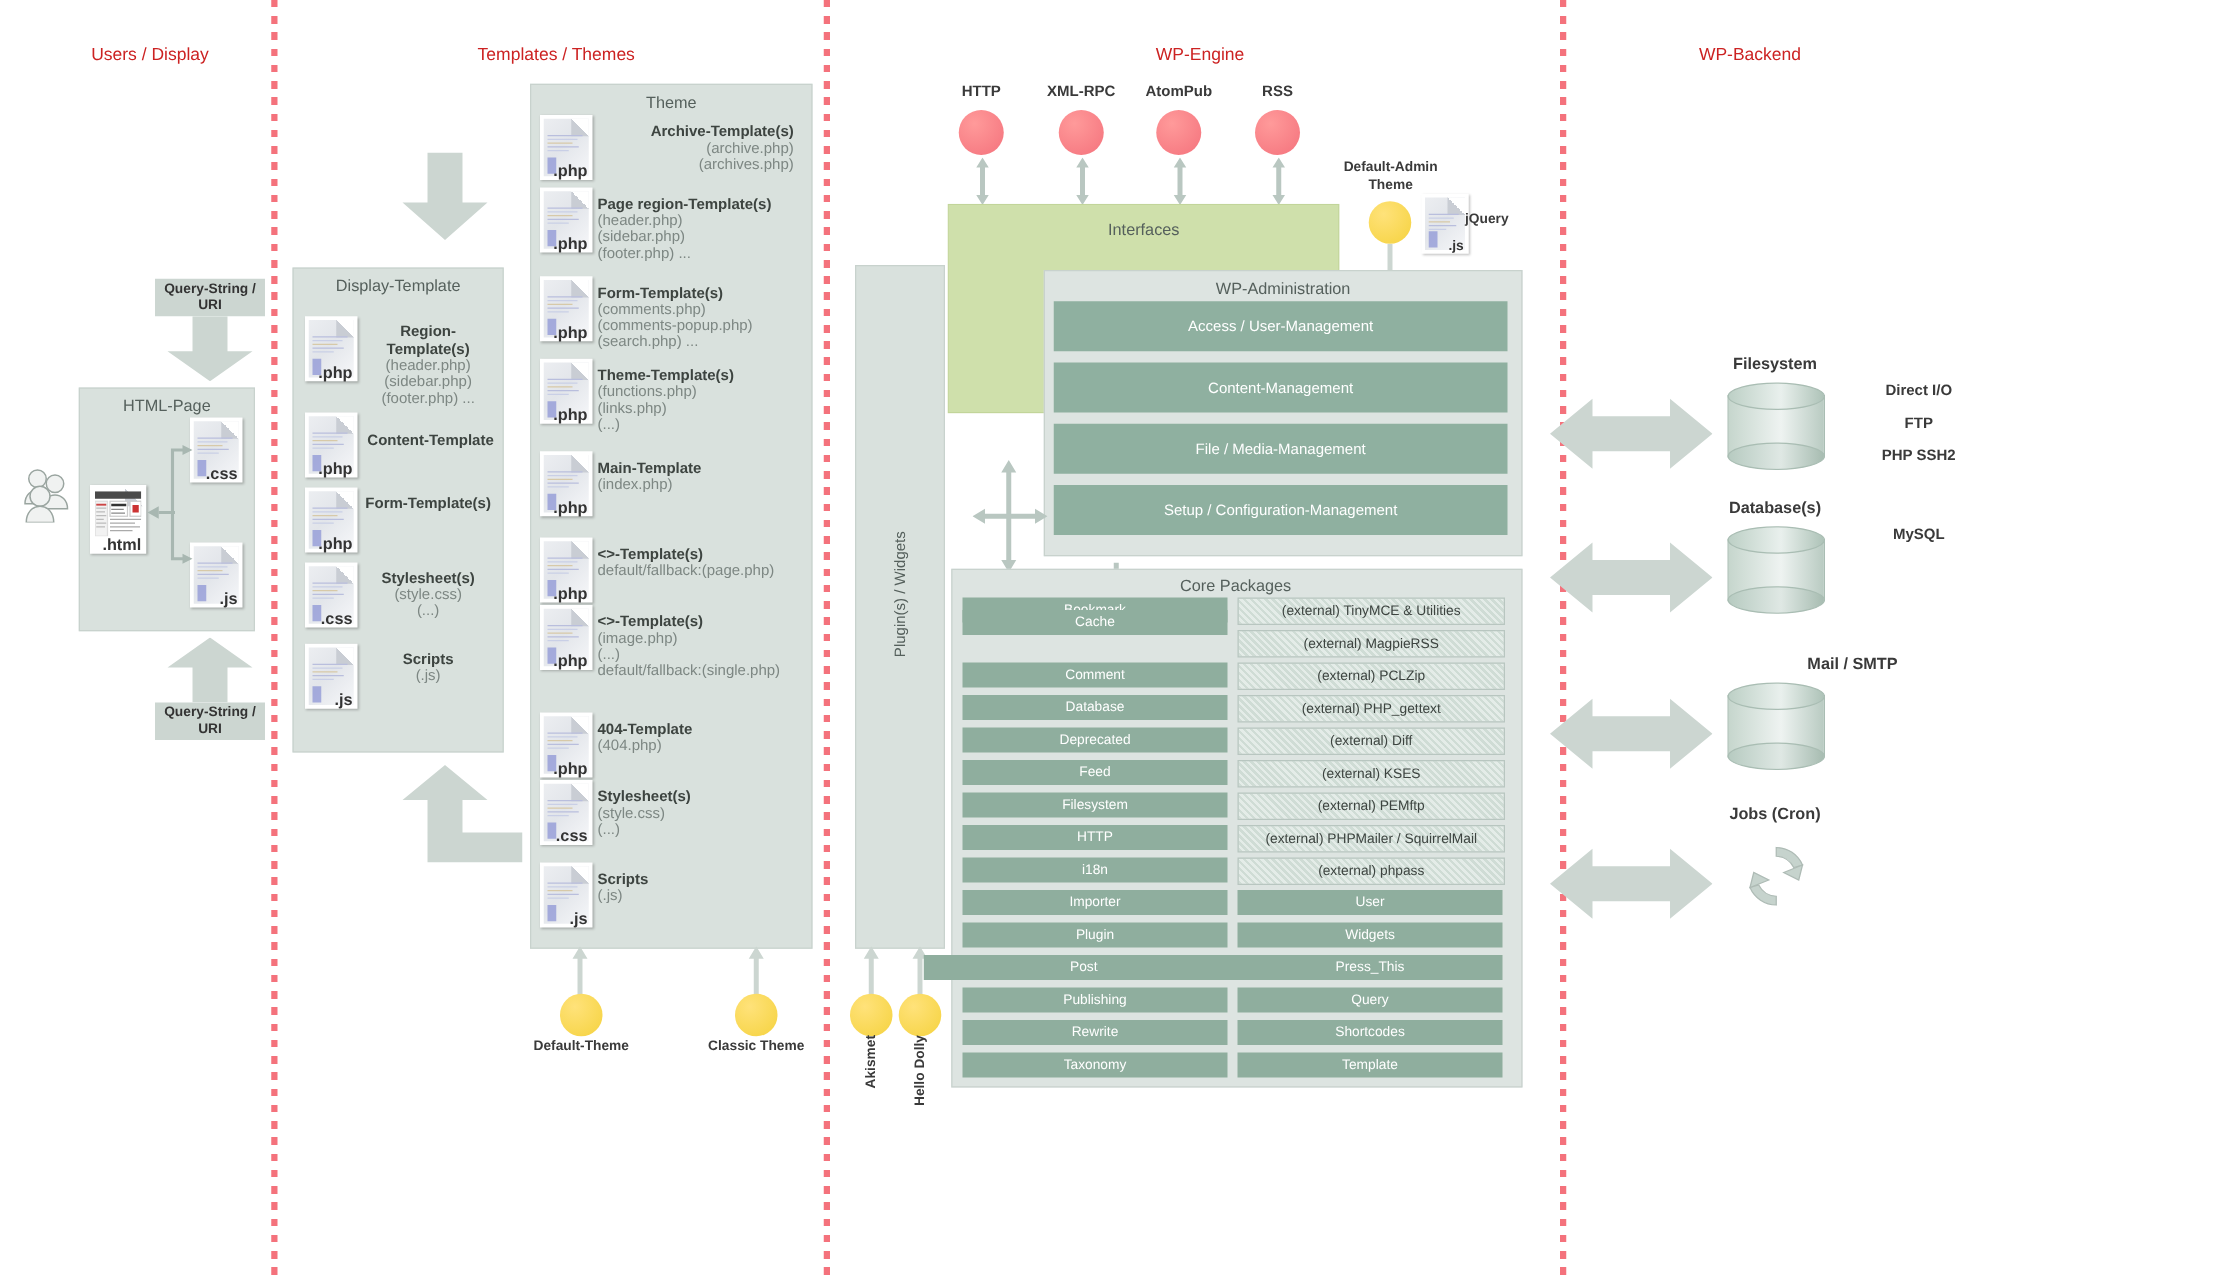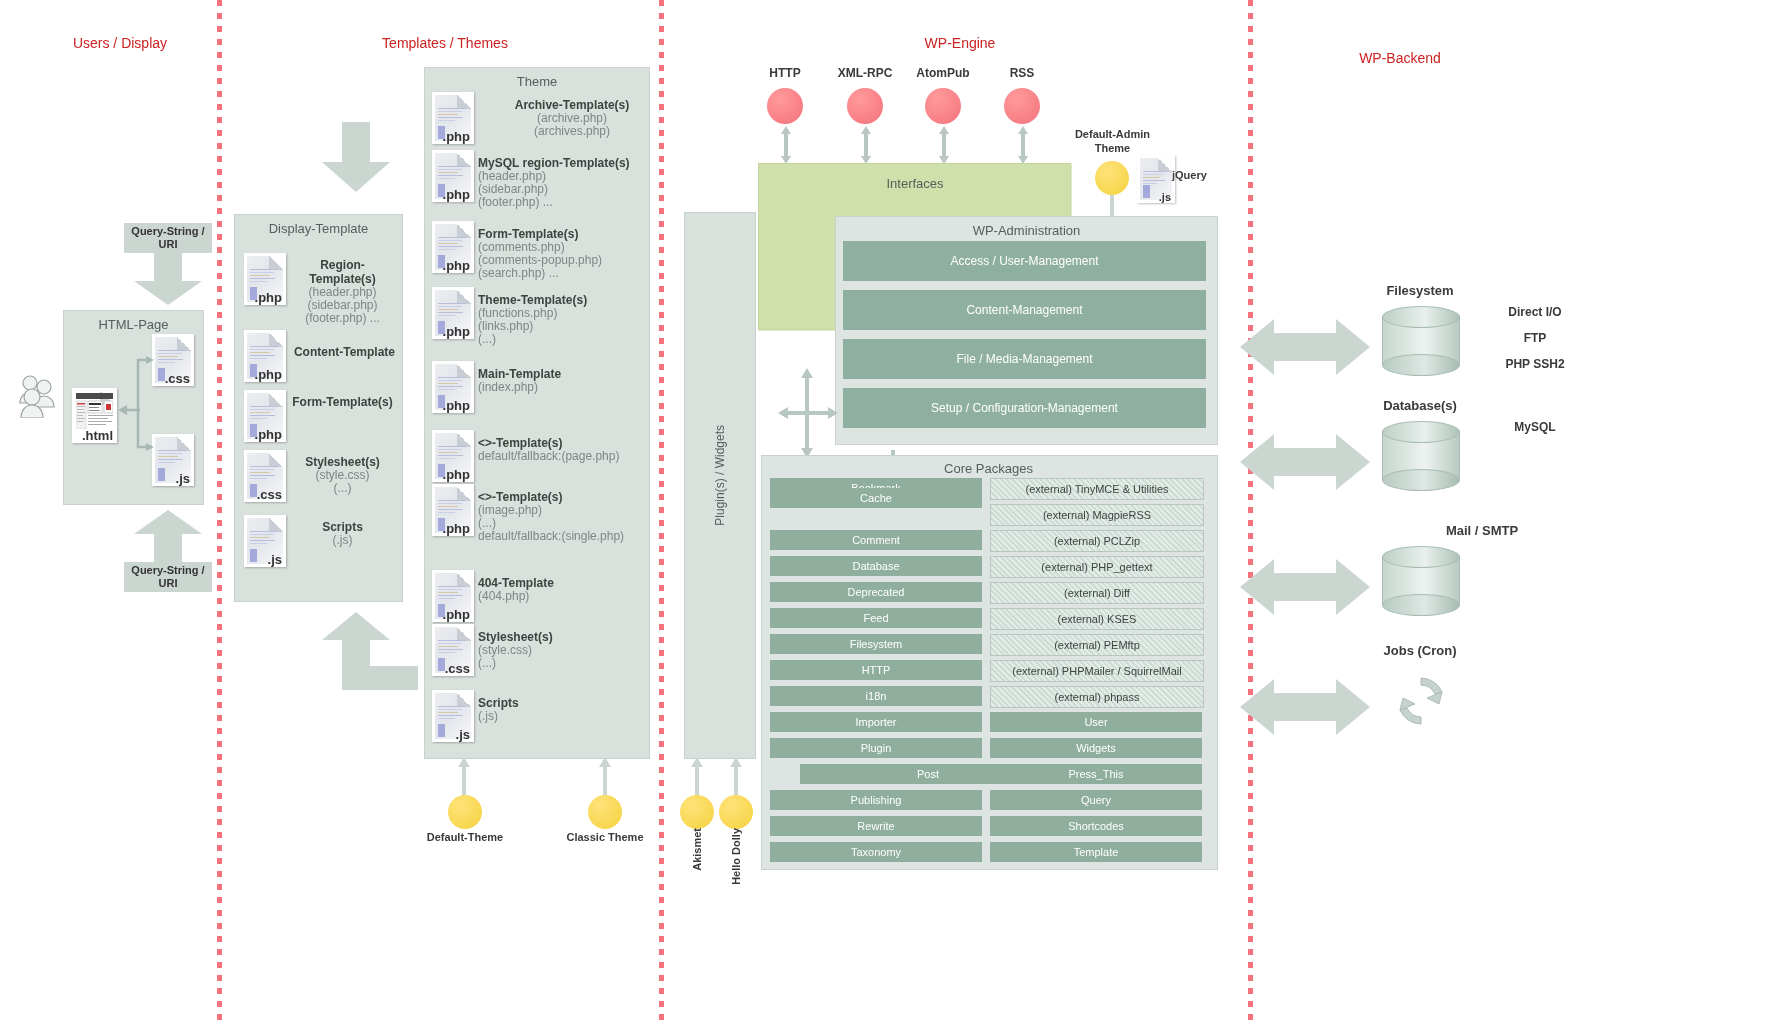--- a/index.html
+++ b/index.html
@@ -56,21 +56,21 @@
 </head>
 <body>
 
 <div class="vdash" style="left:217px"></div>
 <div class="vdash" style="left:659px"></div>
 <div class="vdash" style="left:1248px"></div>
 
 <div class="abs colhead" style="left:30px;top:35px;width:180px">Users / Display</div>
 <div class="abs colhead" style="left:330px;top:35px;width:230px">Templates / Themes</div>
 <div class="abs colhead" style="left:860px;top:35px;width:200px">WP-Engine</div>
-<div class="abs colhead" style="left:1300px;top:50px;width:200px">WP-Backend</div>
+<div class="abs colhead" style="left:1300px;top:35px;width:200px">WP-Backend</div>
 
 <svg class="abs" style="left:16px;top:370px" width="44" height="48" viewBox="0 0 44 48">
   <g fill="#f0f2f1" stroke="#9aa5a0" stroke-width="1.2">
     <circle cx="14" cy="13" r="7"></circle>
       <path d="M4 33c0-7 5-11 10-11s10 4 10 11z"></path>
     <circle cx="28" cy="17" r="7"></circle>
       <path d="M18 37c0-7 5-11 10-11s10 4 10 11z"></path>
     <circle cx="16" cy="27" r="8"></circle>
       <path d="M5 48c0-8 5-13 11-13s11 5 11 13z"></path>
   </g>
@@ -267,40 +267,40 @@
     <div class="fi-lines">
         <i></i>
         <i></i>
         <i></i>
         <i></i>
         <i></i>
       </div>
       <div class="fi-bar"></div>
     <div class="fi-ext">.php</div>
     </div>
-    <div class="abs" style="left:488px;top:98px;width:168px;text-align:center">
+    <div class="abs" style="left:467px;top:98px;width:168px;text-align:right">
         <div class="lbl-strong">Archive-Template(s)</div>
         <div class="lbl-sub">(archive.php)</div>
       <div class="lbl-sub">(archives.php)</div>
       </div>
     <div class="fileicon" style="left:432px;top:150px;width:42px;height:52px">
     <div class="fi-inner"></div>
       <div class="fi-fold"></div>
     <div class="fi-lines">
         <i></i>
         <i></i>
         <i></i>
         <i></i>
         <i></i>
       </div>
       <div class="fi-bar"></div>
     <div class="fi-ext">.php</div>
     </div>
     <div class="abs" style="left:478px;top:156px;width:168px;text-align:left">
-        <div class="lbl-strong">MySQL region-Template(s)</div>
+        <div class="lbl-strong">Page region-Template(s)</div>
         <div class="lbl-sub">(header.php)</div>
       <div class="lbl-sub">(sidebar.php)</div>
       <div class="lbl-sub">(footer.php) ...</div>
       </div>
     <div class="fileicon" style="left:432px;top:221px;width:42px;height:52px">
     <div class="fi-inner"></div>
       <div class="fi-fold"></div>
     <div class="fi-lines">
         <i></i>
         <i></i>
@@ -544,21 +544,21 @@
     <div class="pkg" style="left:770px;top:488px;width:212px">Cache</div>
     <div class="pkg" style="left:770px;top:530px;width:212px">Comment</div>
     <div class="pkg" style="left:770px;top:556px;width:212px">Database</div>
     <div class="pkg" style="left:770px;top:582px;width:212px">Deprecated</div>
     <div class="pkg" style="left:770px;top:608px;width:212px">Feed</div>
     <div class="pkg" style="left:770px;top:634px;width:212px">Filesystem</div>
     <div class="pkg" style="left:770px;top:660px;width:212px">HTTP</div>
     <div class="pkg" style="left:770px;top:686px;width:212px">i18n</div>
     <div class="pkg" style="left:770px;top:712px;width:212px">Importer</div>
     <div class="pkg" style="left:770px;top:738px;width:212px">Plugin</div>
-    <div class="pkg" style="left:800px;top:764px;width:256px">Post</div>
+    <div class="pkg" style="left:739px;top:764px;width:256px">Post</div>
     <div class="pkg" style="left:770px;top:790px;width:212px">Publishing</div>
     <div class="pkg" style="left:770px;top:816px;width:212px">Rewrite</div>
     <div class="pkg" style="left:770px;top:842px;width:212px">Taxonomy</div>
   </div>
 <div id="coreRight">
     <div class="pkg ext" style="left:990px;top:478px;width:212px">(external) TinyMCE &amp; Utilities</div>
     <div class="pkg ext" style="left:990px;top:504px;width:212px">(external) MagpieRSS</div>
     <div class="pkg ext" style="left:990px;top:530px;width:212px">(external) PCLZip</div>
     <div class="pkg ext" style="left:990px;top:556px;width:212px">(external) PHP_gettext</div>
     <div class="pkg ext" style="left:990px;top:582px;width:212px">(external) Diff</div>

